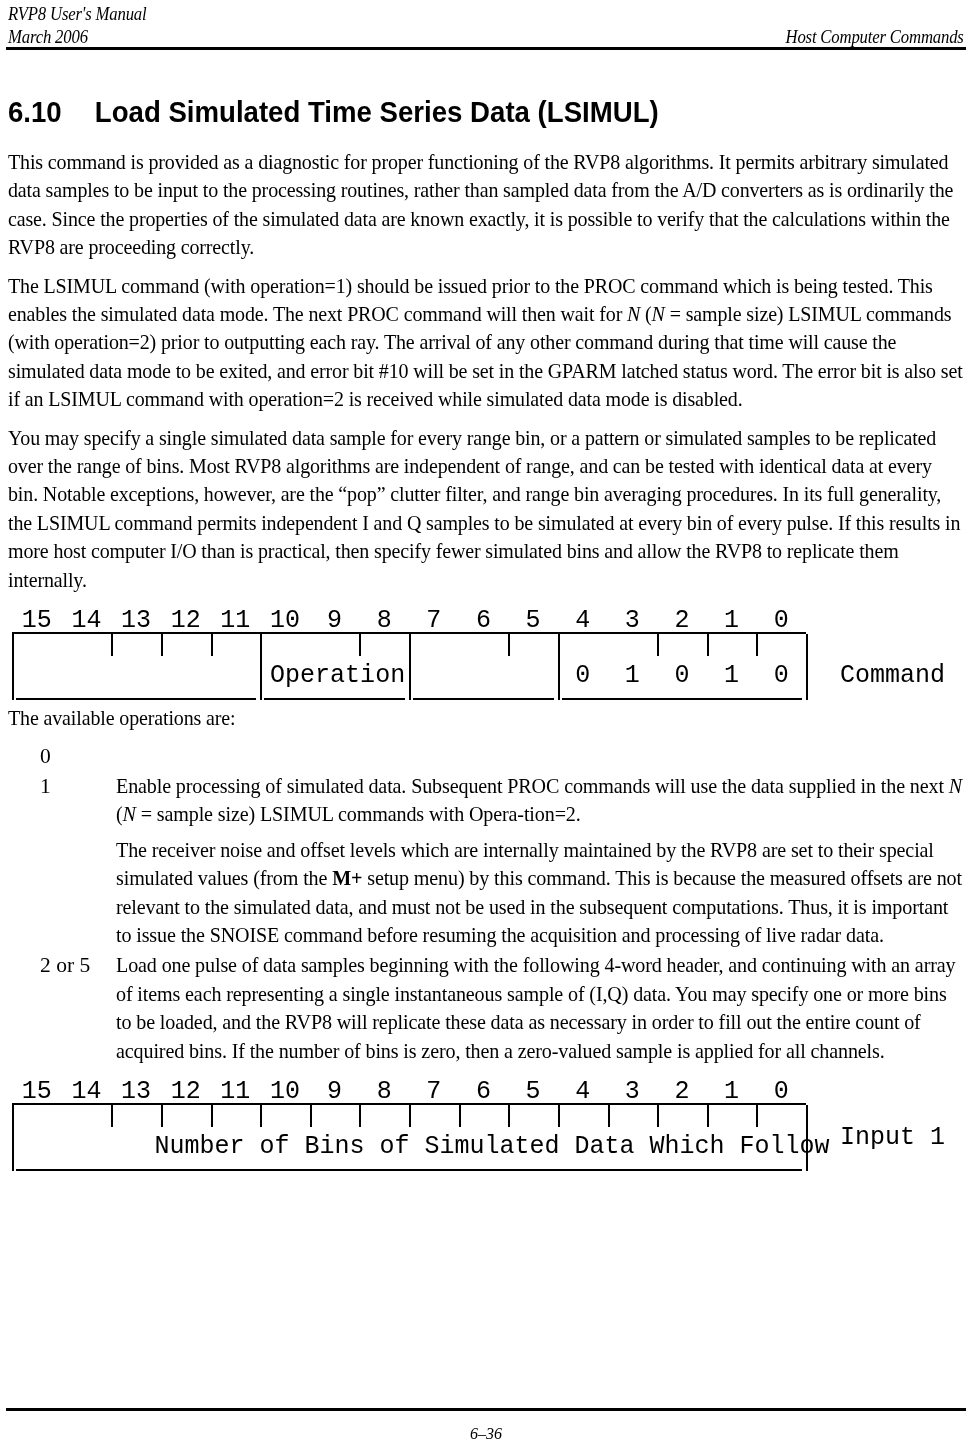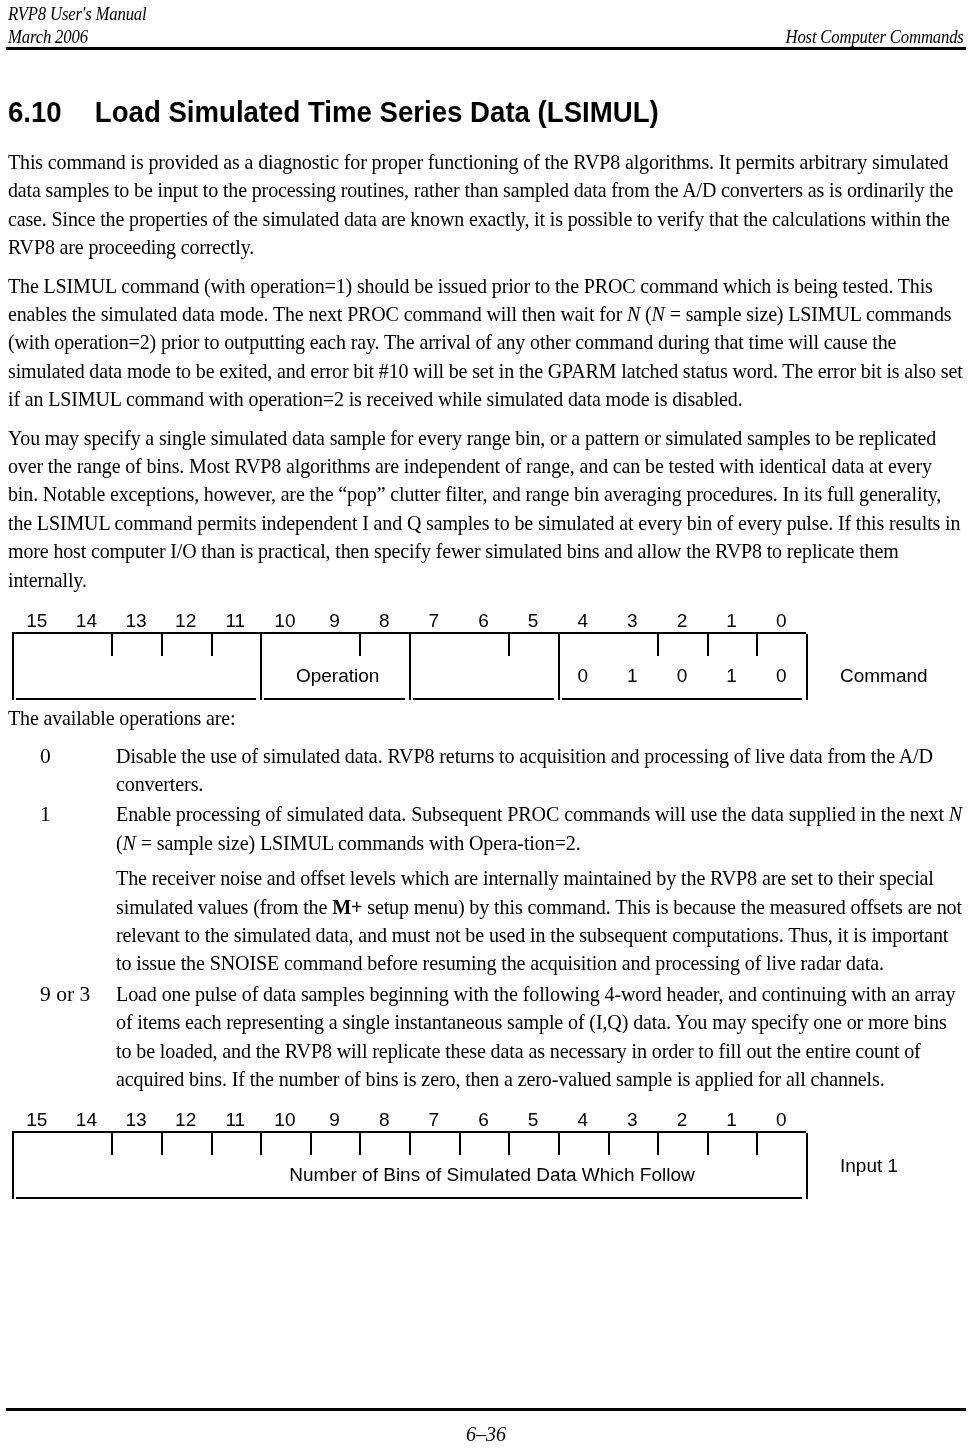--- a/index.html
+++ b/index.html
@@ -112,22 +112,22 @@
     margin: 0 0 7px 0;
     transform: scaleX(0.935);
     transform-origin: left top;
     width: 107%;
   }
   .opbody p:last-child { margin-bottom: 0; }
 
   
   .bitdiag {
     position: relative;
-    font-family: Liberation Sans, sans-serif;
-    font-size: 19px;
+    font-family: Liberation Mono, monospace;
+    font-size: 25px;
     height: 92px;
     margin: 16px 0 2px 0;
   }
   .bd-labels {
     position: absolute;
     left: 0; top: 0;
     height: 22px;
   }
   .bd-labels span {
     position: absolute;
@@ -185,21 +185,21 @@
     height: 3px;
     background: #000;
   }
   .footer-page {
     position: absolute;
     left: 0;
     right: 0;
     bottom: 8px;
     text-align: center;
     font-style: italic;
-    font-size: 20px;
+    font-size: 16px;
     line-height: 26px;
   }
 </style>
 </head>
 <body>
 
 <div class="page-header">
   <div class="hdr-line">
     <span class="hdr-left">RVP8 User's Manual</span>
     <span class="hdr-right"></span>
@@ -272,35 +272,32 @@
       <div class="bd-bitval" style="left: 748.375px; width: 49.625px; top: 55px;">0</div>
       <div class="bd-rowlabel" style="left: 832px; top: 55px;">Command</div>
     </div>
 
   <p class="body tight">The available operations are:</p>
 
   <div class="oplist">
 
     <div class="oprow">
       <div class="opkey">0</div>
-      <div class="opbody">
-        <p>Disable the use of simulated data.  RVP8 returns to acquisition and processing of live data from the A/D converters.</p>
-      </div>
     </div>
 
     <div class="oprow">
       <div class="opkey">1</div>
       <div class="opbody">
         <p><span>Enable processing of simulated data.  Subsequent PROC commands will use the data supplied in the next </span><span class="ital">N</span><span> (</span><span class="ital">N</span><span> = sample size) LSIMUL commands with Opera-tion=2.</span></p>
         <p><span>The receiver noise and offset levels which are internally maintained by the RVP8 are set to their special simulated values (from the </span><span class="bold">M+</span><span> setup menu) by this command.  This is because the measured offsets are not relevant to the simulated data, and must not be used in the subsequent computations.  Thus, it is important to issue the SNOISE command before resuming the acquisition and processing of live radar data.</span></p>
       </div>
     </div>
 
     <div class="oprow">
-      <div class="opkey">9 or 3</div>
+      <div class="opkey">2 or 5</div>
       <div class="opbody">
         <p>Load one pulse of data samples beginning with the following 4-word header, and continuing with an array of items each representing a single instantaneous sample of (I,Q) data.  You may specify one or more bins to be loaded, and the RVP8 will replicate these data as necessary in order to fill out the entire count of acquired bins.  If the number of bins is zero, then a zero-valued sample is applied for all channels.</p>
       </div>
     </div>
 
   </div>
 
   <div class="bitdiag" id="diag-input">
       <div class="bd-labels">
         <span style="left: 4px; width: 49.625px;">15</span>

